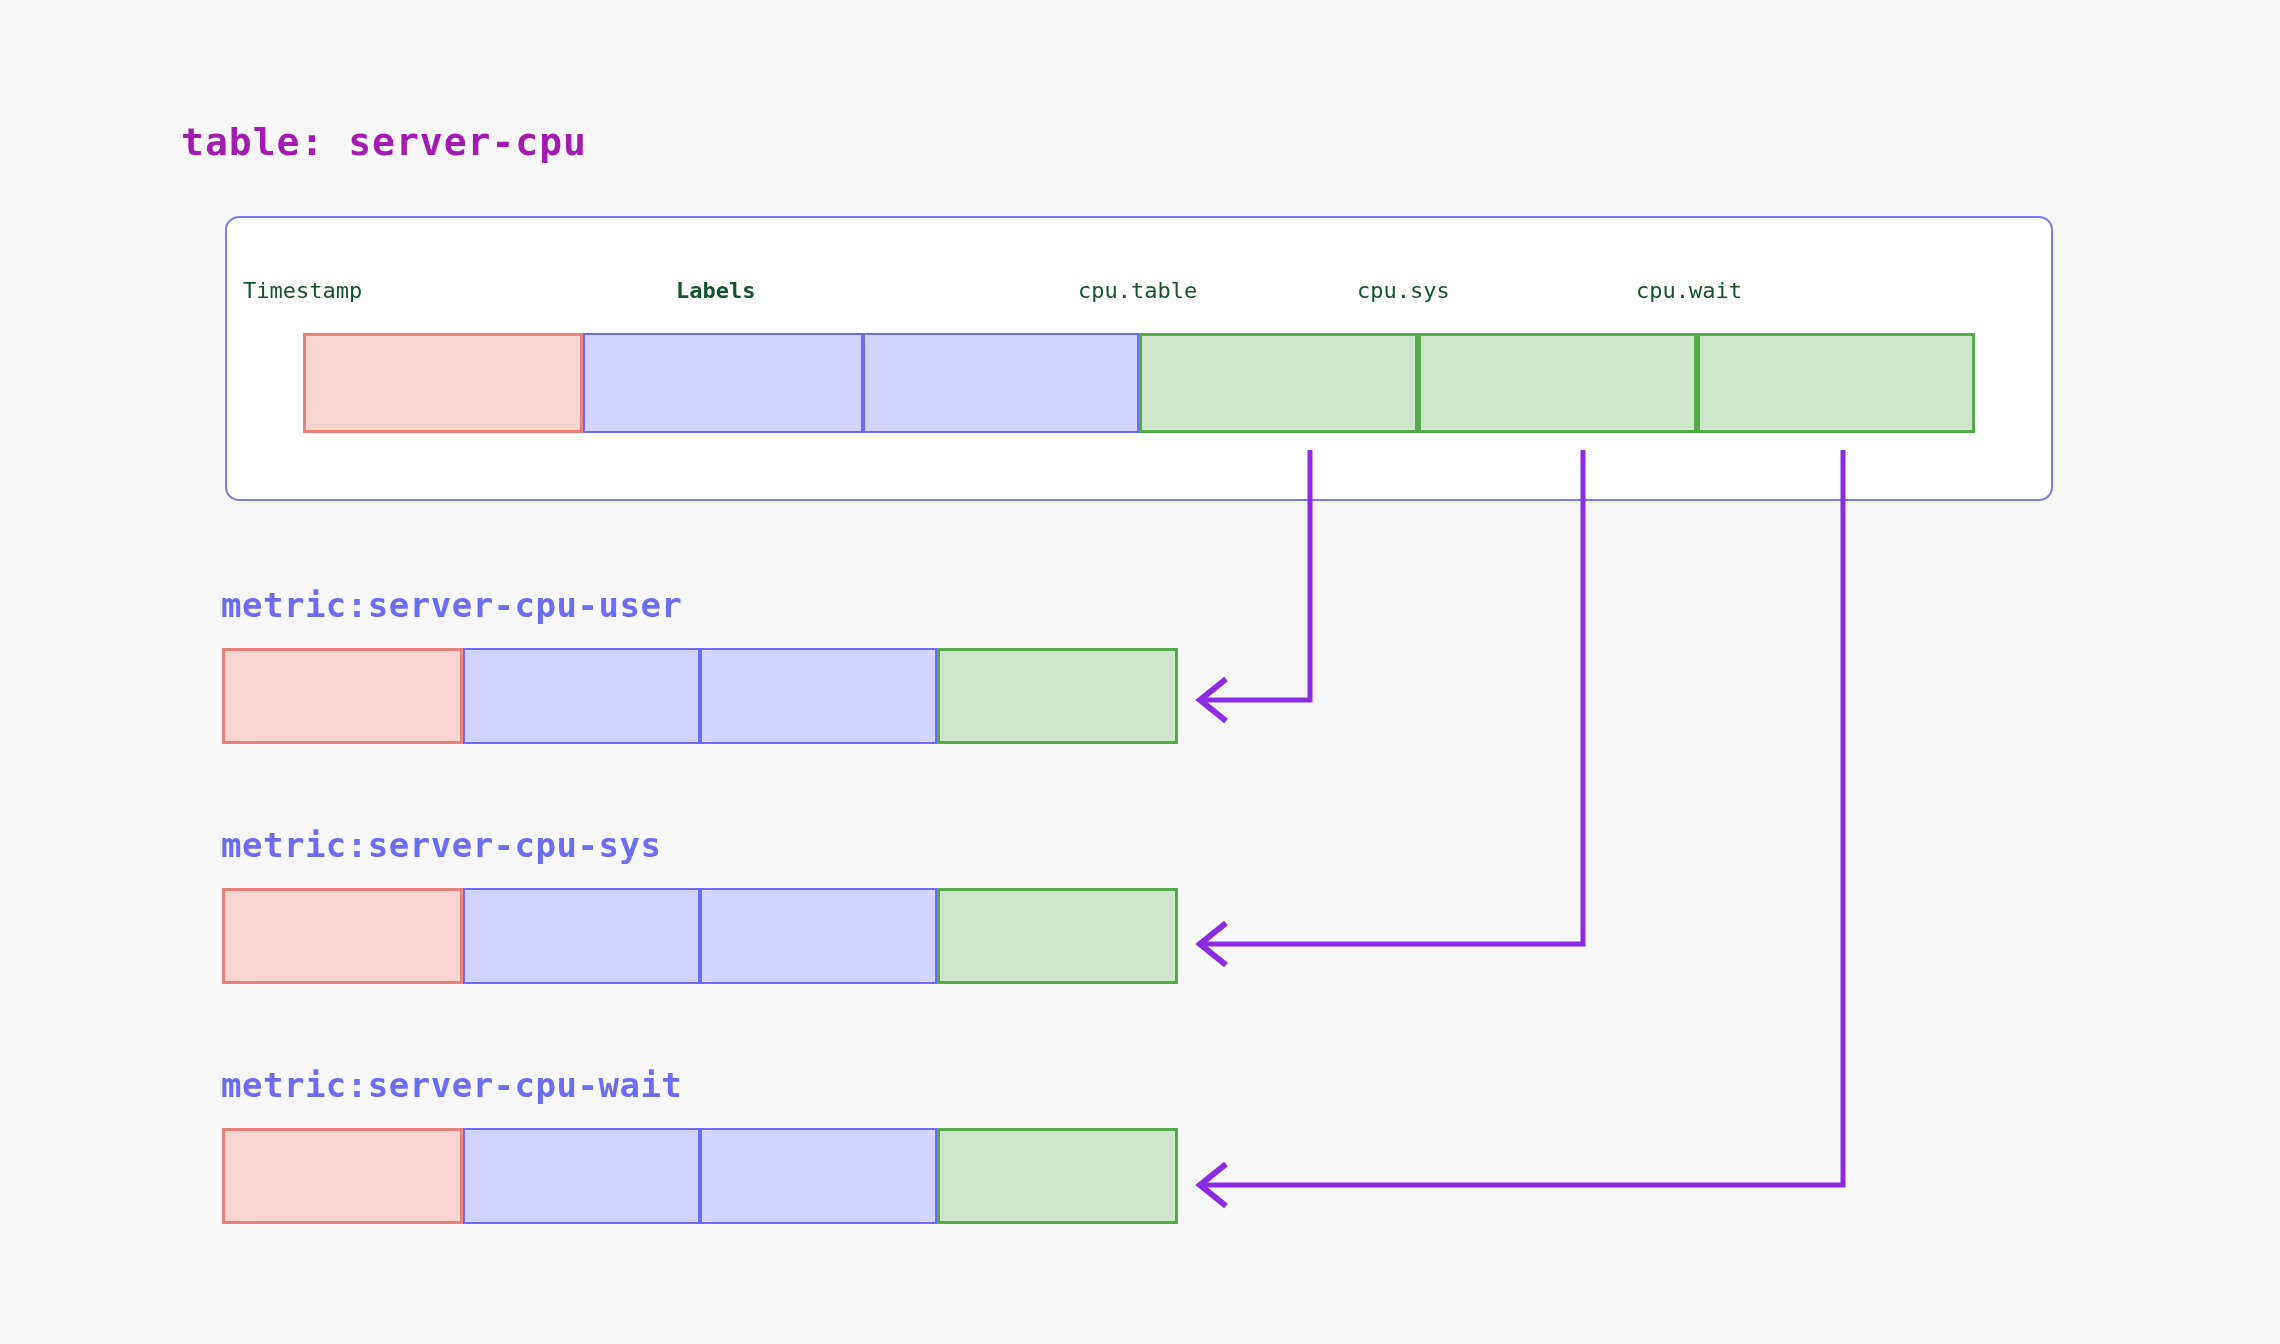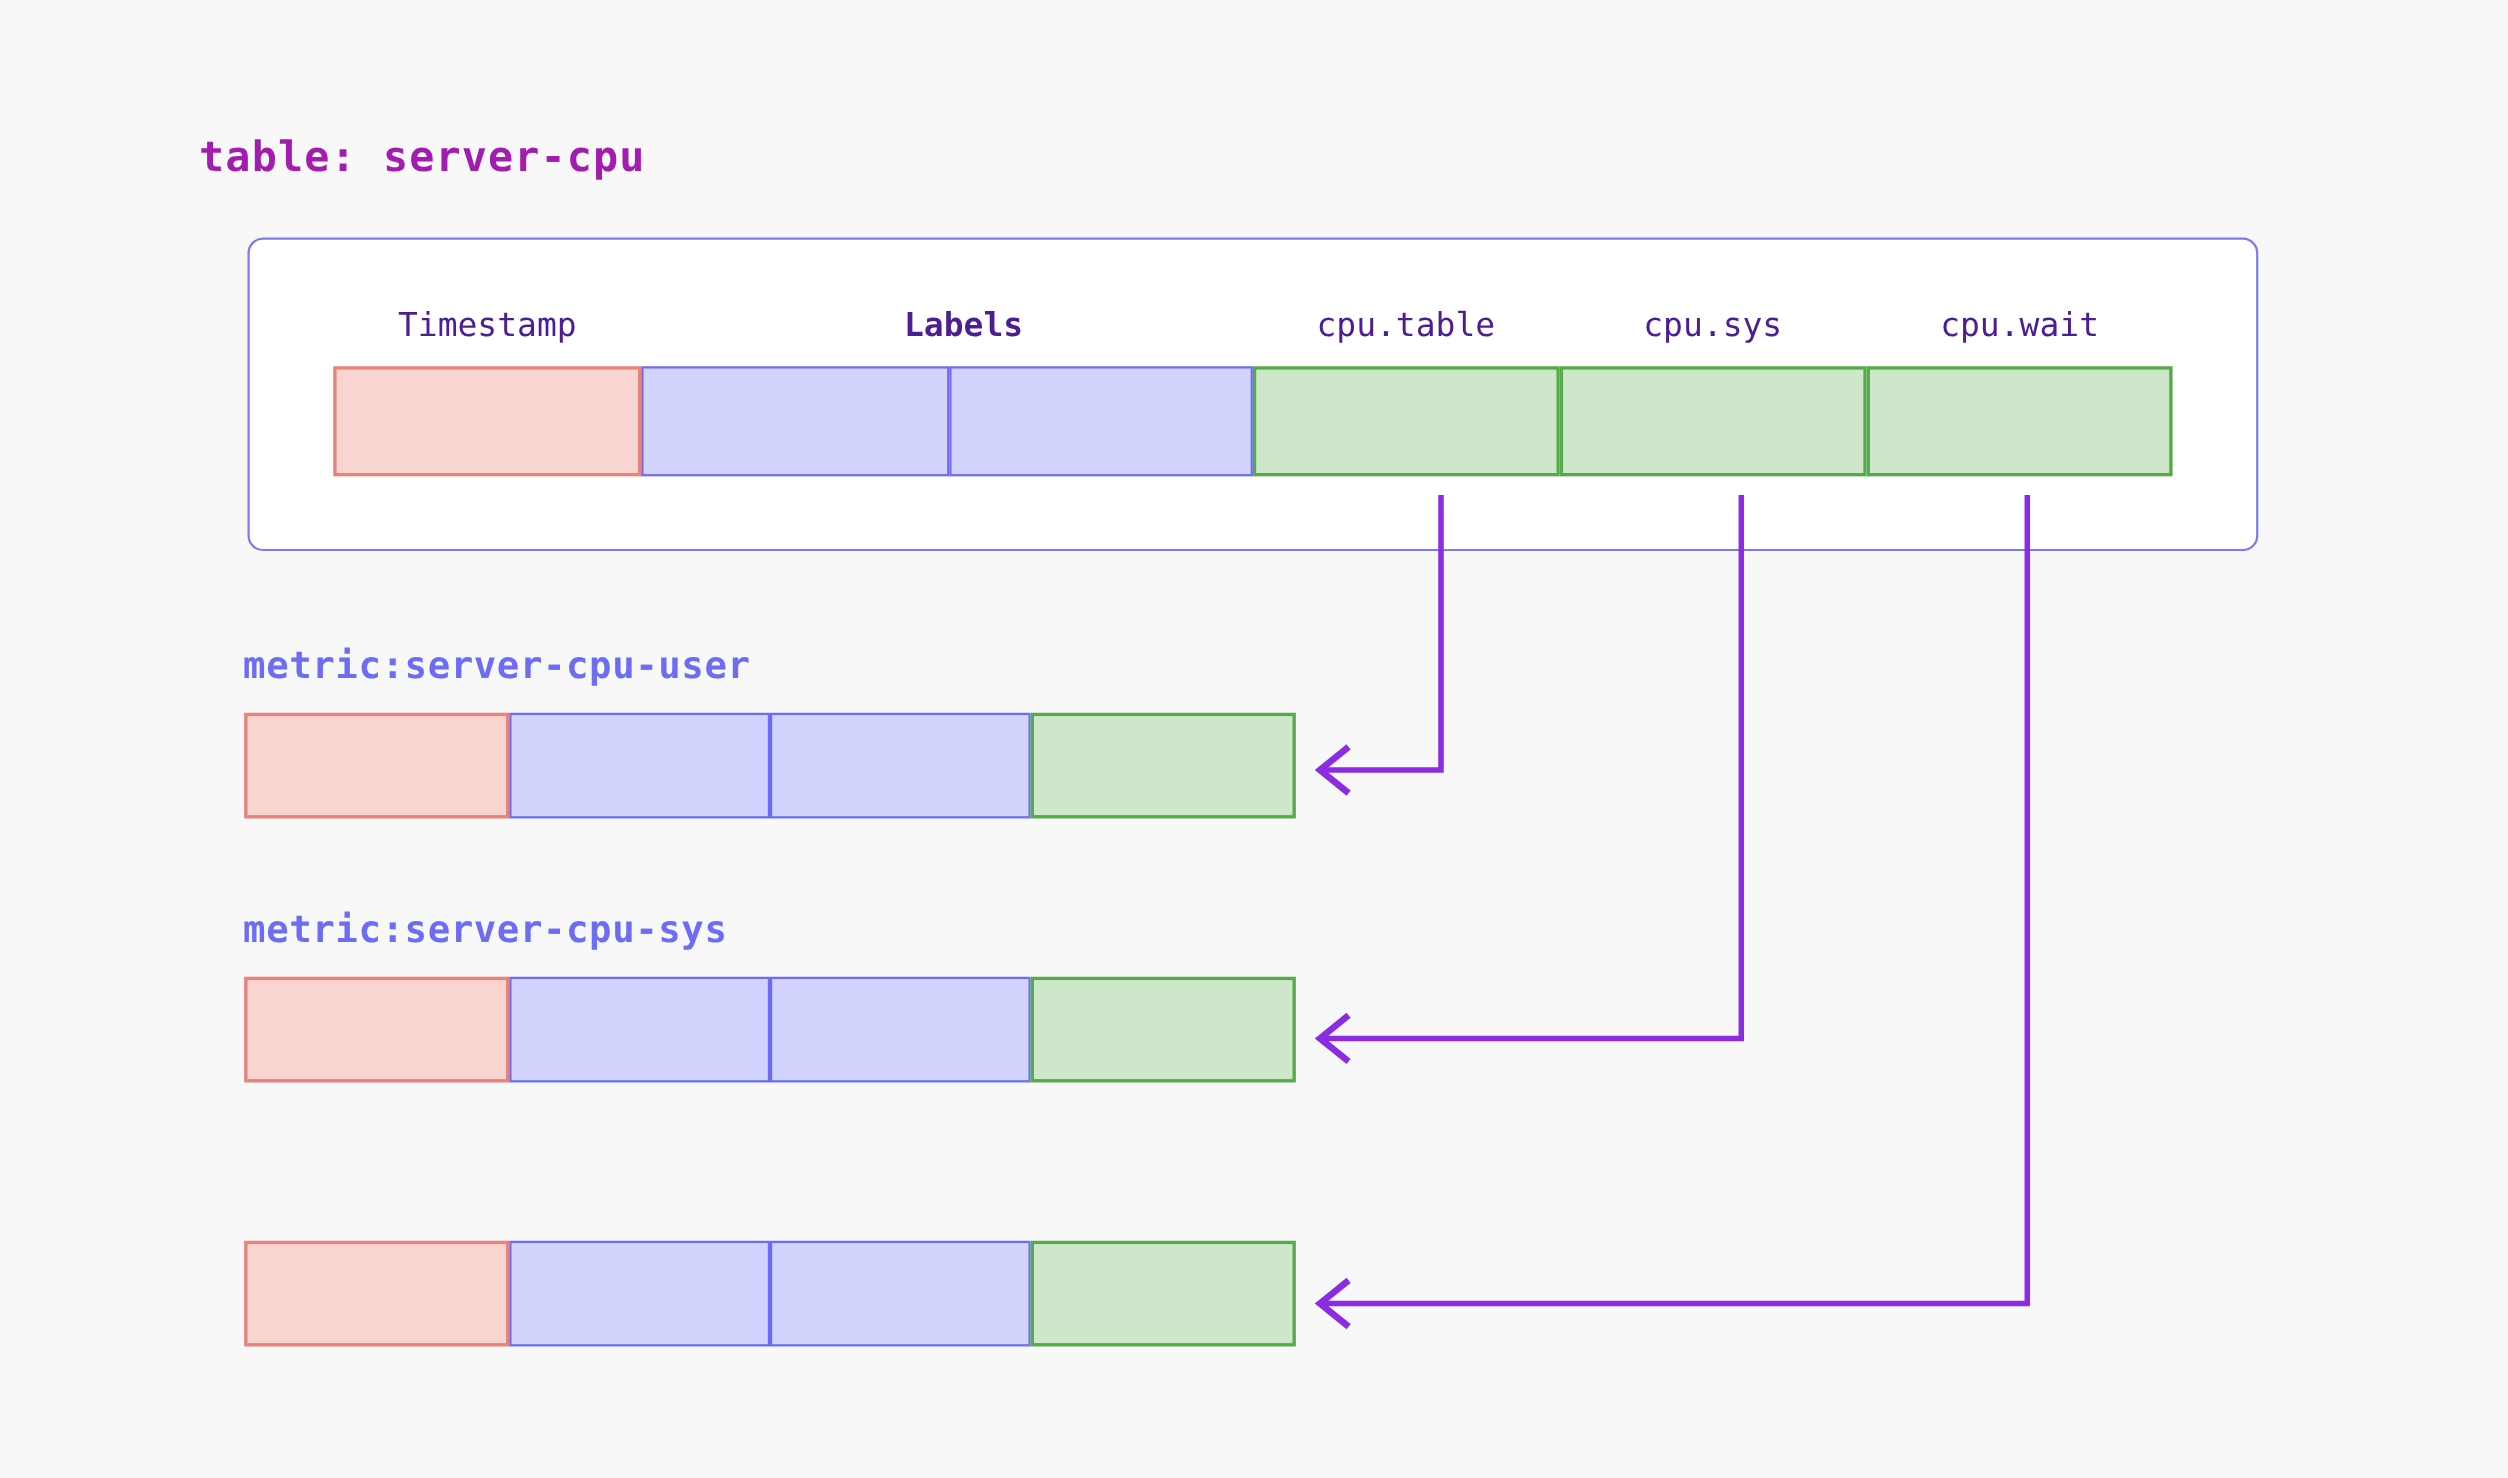--- a/index.html
+++ b/index.html
@@ -57,23 +57,23 @@
     background: #ffffff;
     border: 2px solid #7b7bf0;
     border-radius: 14px;
     box-sizing: border-box;
   }
 
   
   .col-header {
     position: absolute;
     top: 278px;
-    font-size: 30px;
-    color: #4c1d95;
-    text-align: center;
+    font-size: 22px;
+    color: #14532d;
+    text-align: left;
     white-space: nowrap;
     letter-spacing: 0px;
   }
 
   
   .cell {
     position: absolute;
     box-sizing: border-box;
   }
   .cell.pink  { background: #f8d5d1; border: 3px solid #e8837b; }
@@ -134,20 +134,21 @@
     </div>
 
   <div class="title-metric" id="metric-title-1">metric:server-cpu-sys</div>
   <div id="metric-row-1">
       <div class="cell pink mrow r1" style="left: 222px; width: 241px;"></div>
       <div class="cell blue mrow r1" style="left: 463px; width: 237px;"></div>
       <div class="cell blue mrow r1" style="left: 700px; width: 237px;"></div>
       <div class="cell green mrow r1" style="left: 937px; width: 241px;"></div>
     </div>
 
+  <div class="title-metric" id="metric-title-2">metric:server-cpu-wait</div>
   <div id="metric-row-2">
       <div class="cell pink mrow r2" style="left: 222px; width: 241px;"></div>
       <div class="cell blue mrow r2" style="left: 463px; width: 237px;"></div>
       <div class="cell blue mrow r2" style="left: 700px; width: 237px;"></div>
       <div class="cell green mrow r2" style="left: 937px; width: 241px;"></div>
     </div>
 
   <svg id="arrow-layer" viewBox="0 0 2280 1344">
       <g>
         <path d="M 1310 450 L 1310 700 L 1200 700" fill="none" stroke="#8b2be2" stroke-width="5" stroke-linecap="butt" stroke-linejoin="miter"></path>

